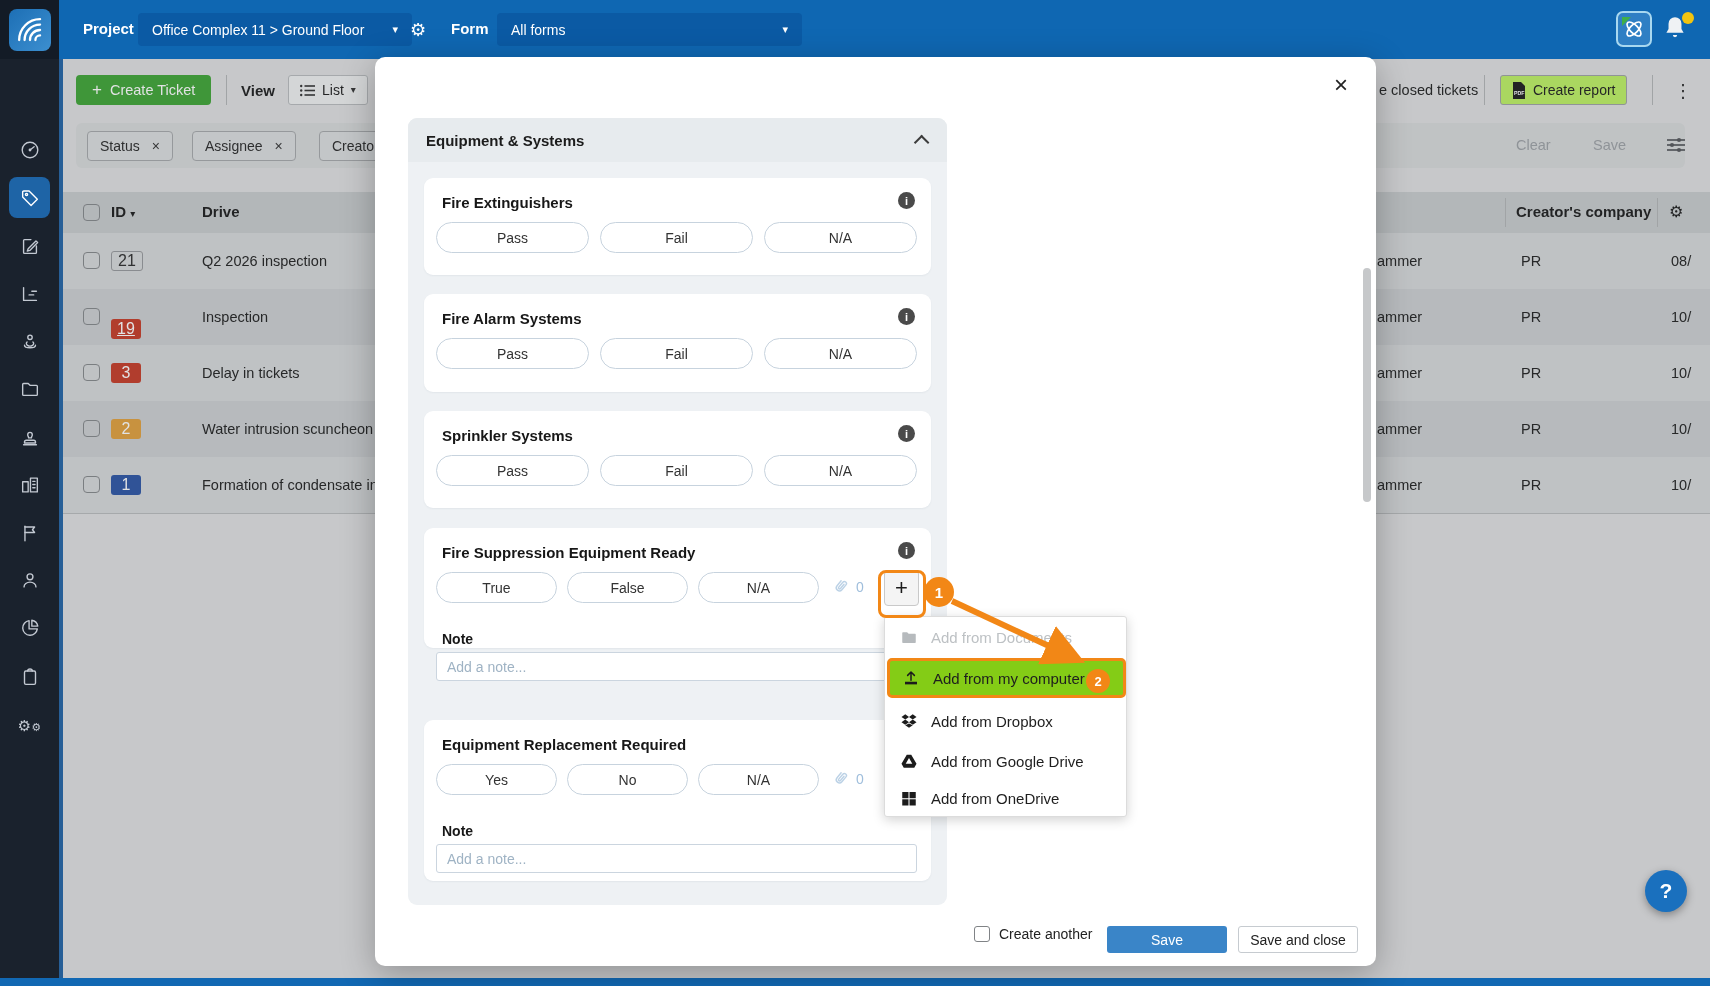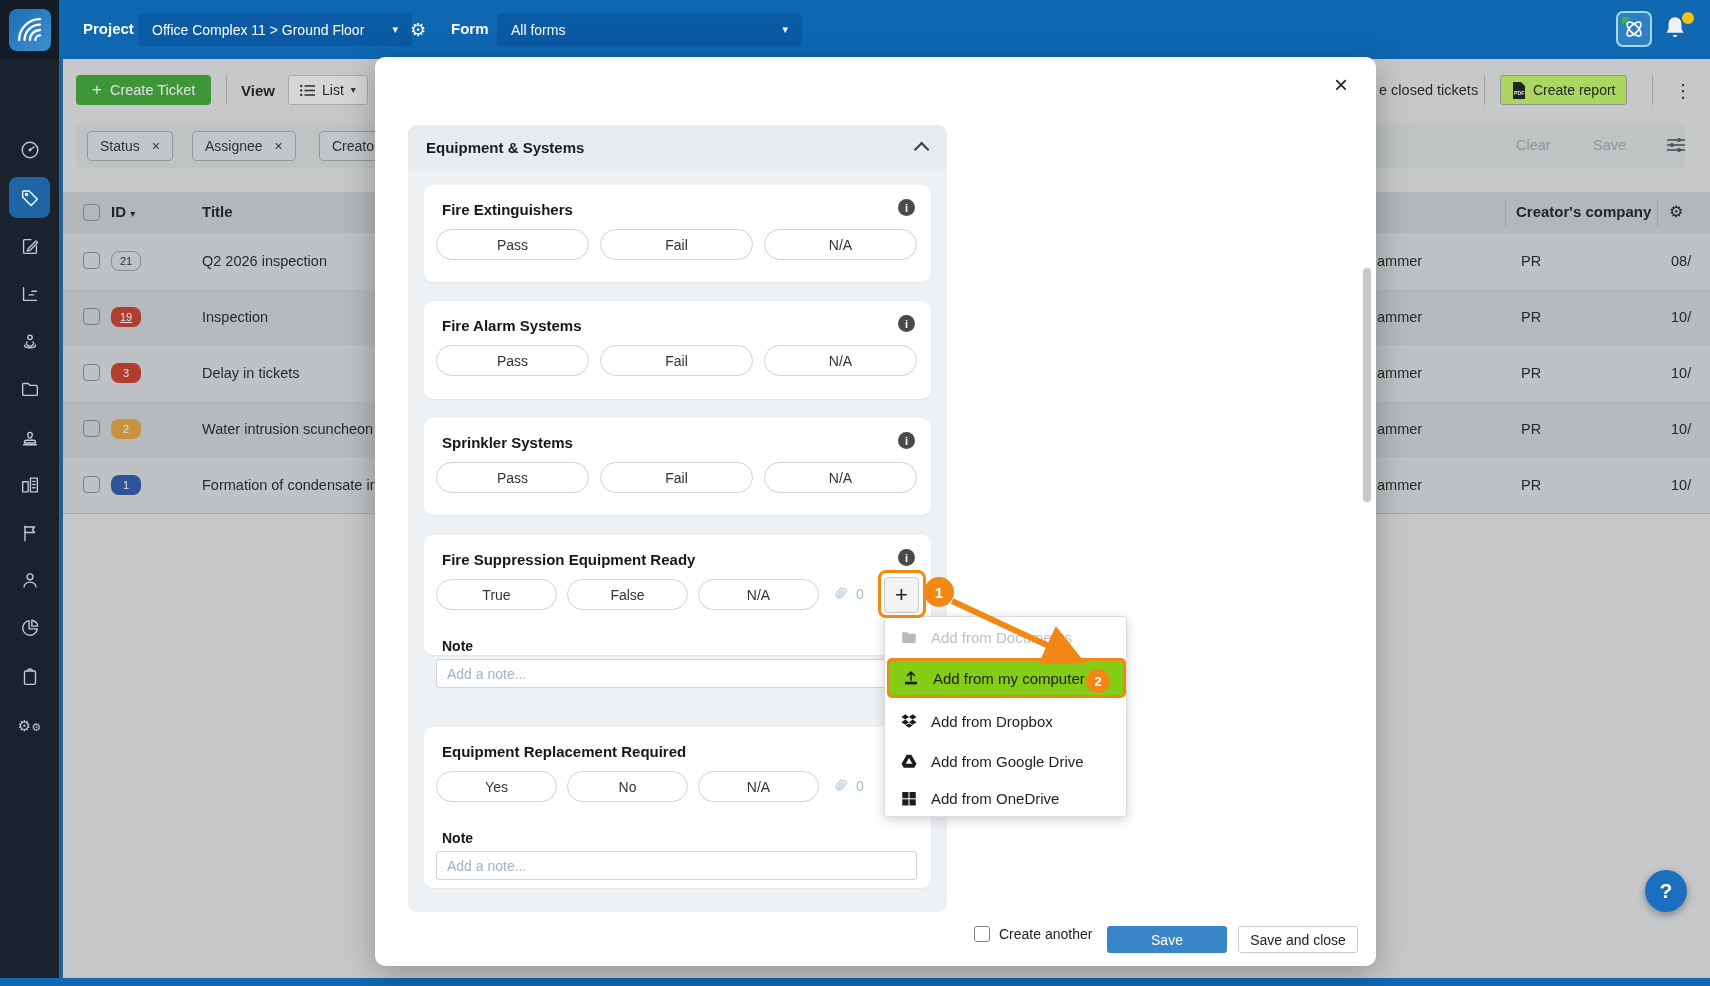--- a/index.html
+++ b/index.html
@@ -41,35 +41,35 @@
   .chip{position:absolute;top:8px;height:30px;background:#DCDEDF;border:1px solid #A6A9AB;border-radius:4px;display:flex;align-items:center;gap:12px;font-size:14px;color:#2a2a2a;padding:0 12px;box-sizing:border-box;cursor:pointer;}
   .chip .x{font-size:14px;color:#333;}
   .muted-link{position:absolute;top:14px;font-size:14.5px;color:#9EA2A6;cursor:default;}
 
   
   .thead{left:63px;top:192px;width:1647px;height:41px;background:#C9CCCD;border-bottom:1px solid #A9ABAD;z-index:1;font-weight:bold;color:#1c1c1c;font-size:15px;}
   .trow{left:63px;width:1647px;height:56px;border-bottom:1px solid #B9BBBD;z-index:1;}
   .row-light{background:#D7D9DA;}
   .row-dark{background:#CDD0D2;}
   .cbox{width:17px;height:17px;border:1.5px solid #85888B;border-radius:4px;box-sizing:border-box;cursor:pointer;}
-  .idpill{height:20px;min-width:30px;border-radius:8px;font-size:11px;display:flex;align-items:center;justify-content:center;padding:0 6px;box-sizing:border-box;}
+  .idpill{height:20px;min-width:30px;border-radius:3px;font-size:16px;display:flex;align-items:center;justify-content:center;padding:0 6px;box-sizing:border-box;}
   .p-outline{border:1px solid #97999C;color:#2d2d2d;}
   .p-red{background:#C63B27;color:#fff;}
   .p-amber{background:#E2A03C;color:#fff;}
   .p-blue{background:#2D55A5;color:#fff;}
   .cell-text{font-size:14.5px;color:#222;}
 
   
   .dim{left:59px;top:59px;width:1651px;height:919px;background:rgba(70,75,80,0.16);z-index:5;pointer-events:none;}
 
   
   .modal{left:375px;top:57px;width:1001px;height:909px;background:#fff;border-radius:10px;
          box-shadow:0 8px 34px rgba(0,0,0,.28);z-index:10;}
   .modal-close{position:absolute;right:28px;top:16px;font-size:24px;color:#222;cursor:pointer;line-height:1;}
-  .form-section{position:absolute;left:33px;top:68px;width:539px;height:787px;background:#EEF1F4;border-radius:9px;}
+  .form-section{position:absolute;left:33px;top:61px;width:539px;height:787px;background:#EEF1F4;border-radius:9px;}
   .sec-head{position:absolute;left:0;top:0;width:100%;height:44px;background:#E7EBEE;border-radius:9px 9px 0 0;box-sizing:border-box;display:flex;align-items:center;justify-content:space-between;padding:0 22px 0 18px;cursor:pointer;}
   .sec-title{font-weight:bold;font-size:15px;color:#1c1c1c;}
   .chev-up{width:9px;height:9px;border-top:2px solid #3c3c3c;border-right:2px solid #3c3c3c;transform:rotate(-45deg) translateY(3px);}
   .card{position:absolute;left:16px;width:507px;background:#fff;border-radius:9px;box-shadow:0 1px 2px rgba(40,60,80,.06);}
   .card-title{position:absolute;left:18px;top:16px;font-weight:bold;font-size:15px;color:#171717;}
   .info-dot{position:absolute;right:16px;top:14px;width:17px;height:17px;border-radius:50%;background:#4A4A4A;color:#fff;font-size:11px;font-weight:bold;display:flex;align-items:center;justify-content:center;cursor:pointer;}
   .pill{position:absolute;top:44px;height:31px;border:1px solid #C7D3DE;border-radius:16px;background:#fff;font-size:14px;color:#333;display:flex;align-items:center;justify-content:center;cursor:pointer;box-sizing:border-box;font-family:"Liberation Sans",sans-serif;}
   .pill.w{width:153px;}
   .pill.n{width:121px;}
   .clip-group{position:absolute;top:49px;display:flex;align-items:center;gap:6px;color:#9FBEDC;font-size:14px;}
@@ -294,39 +294,39 @@
           <circle cx="13" cy="5" r="2.1"></circle>
           <circle cx="6" cy="10" r="2.1"></circle>
           <circle cx="13" cy="15" r="2.1"></circle>
         </g>
     </svg>
   </div>
 
   <div class="abs thead">
     <div class="abs cbox" style="left:20px;top:12px;background:#C9CCCD;"></div>
     <span class="abs" style="left:48px;top:11px;"><span>ID</span> <span class="caret glyph" style="font-size:10px;">▾</span></span>
-    <span class="abs" style="left:139px;top:11px;">Title</span>
+    <span class="abs" style="left:139px;top:11px;">Drive</span>
     <span class="abs" style="left:1453px;top:11px;">Creator's company</span>
     <span class="abs hdr-gear glyph" style="left:1606px;top:10px;">⚙</span>
     <div class="abs v-div" style="left:357px;top:6px;height:29px;"></div>
     <div class="abs v-div" style="left:1442px;top:6px;height:29px;"></div>
     <div class="abs v-div" style="left:1594px;top:6px;height:29px;"></div>
   </div>
 
   <div class="abs trow row-light" style="top:233px;">
     <div class="abs cbox" style="left:20px;top:19px;"></div>
     <div class="abs idpill p-outline" style="left:48px;top:18px;">21</div>
     <span class="abs cell-text" style="left:139px;top:20px;">Q2 2026 inspection</span>
     <span class="abs cell-text" style="left:1314px;top:20px;">ammer</span>
     <span class="abs cell-text" style="left:1458px;top:20px;">PR</span>
     <span class="abs cell-text" style="left:1608px;top:20px;">08/</span>
   </div>
   <div class="abs trow row-dark" style="top:289px;">
     <div class="abs cbox" style="left:20px;top:19px;"></div>
-    <div class="abs idpill p-red" style="left:48px;top:18px;text-decoration:underline;">19</div>
+    <div class="abs idpill p-red" style="left:48px;top:30px;text-decoration:underline;">19</div>
     <span class="abs cell-text" style="left:139px;top:20px;">Inspection</span>
     <span class="abs cell-text" style="left:1314px;top:20px;">ammer</span>
     <span class="abs cell-text" style="left:1458px;top:20px;">PR</span>
     <span class="abs cell-text" style="left:1608px;top:20px;">10/</span>
   </div>
   <div class="abs trow row-light" style="top:345px;">
     <div class="abs cbox" style="left:20px;top:19px;"></div>
     <div class="abs idpill p-red" style="left:48px;top:18px;">3</div>
     <span class="abs cell-text" style="left:139px;top:20px;">Delay in tickets</span>
     <span class="abs cell-text" style="left:1314px;top:20px;">ammer</span>

